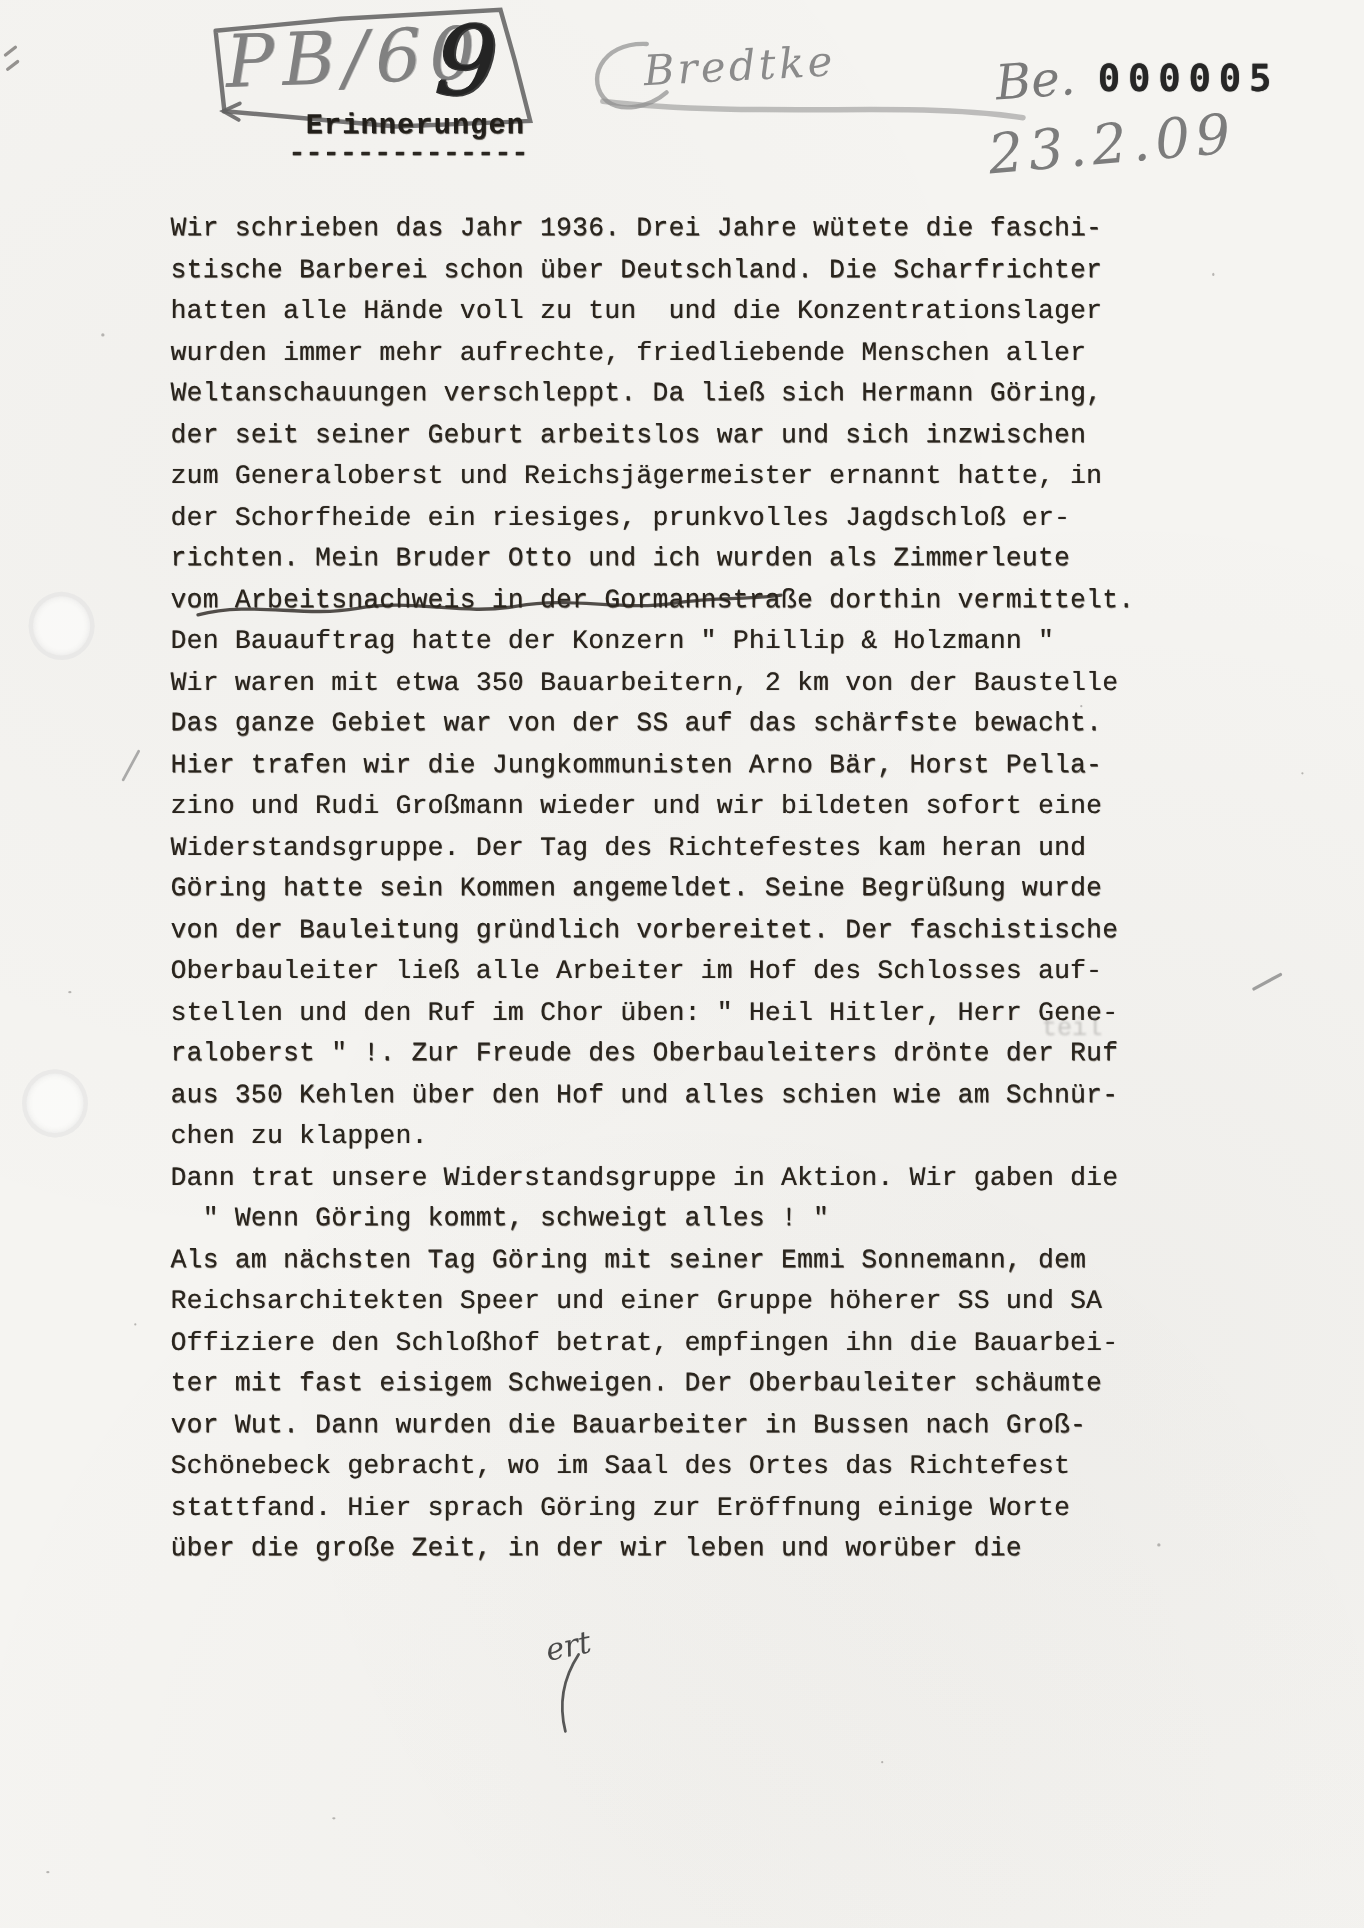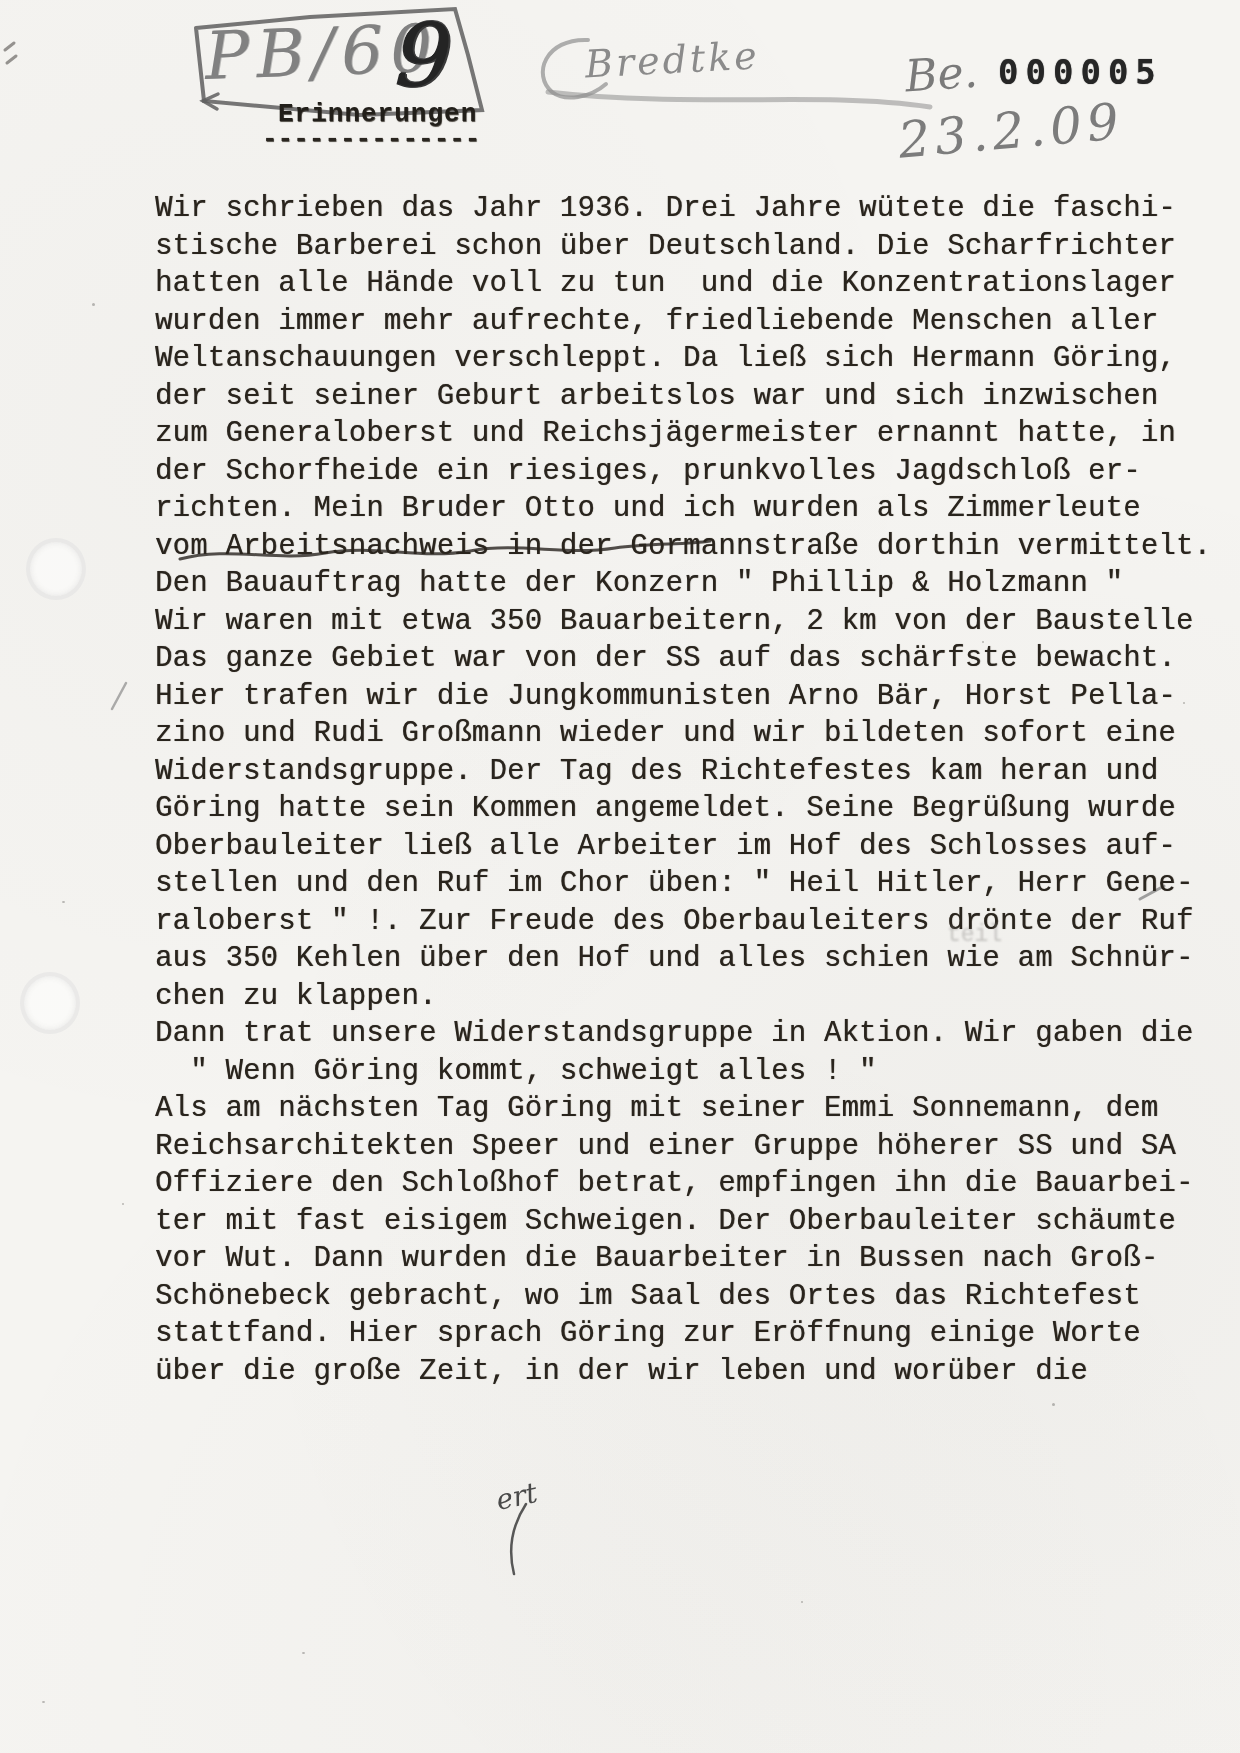--- a/index.html
+++ b/index.html
@@ -12,21 +12,21 @@
       radial-gradient(circle at 82% 70%, rgba(60,55,45,0.03), transparent 50%),
       radial-gradient(circle at 50% 95%, rgba(60,55,45,0.02), transparent 40%),
       #f5f4f1;
     overflow:hidden;
     font-family:"Liberation Mono","DejaVu Sans Mono",monospace;
   }
   
   .body{
     position:absolute;left:155px;top:190px;width:990px;
     color:#29241d;
-    font-size:29px;
+    font-size:24px;
     text-shadow:0.4px 0.4px 0.7px rgba(45,38,28,0.75);
   }
   .tline{
     height:37.5px;line-height:37.5px;
     white-space:pre;
     letter-spacing:0.2px;
   }
   .title{
     position:absolute;left:278px;top:99px;
     font-size:26px;font-weight:bold;color:#221f1a;
@@ -159,20 +159,21 @@
       <div class="tline">der Schorfheide ein riesiges, prunkvolles Jagdschloß er-</div>
       <div class="tline">richten. Mein Bruder Otto und ich wurden als Zimmerleute</div>
       <div class="tline">vom Arbeitsnachweis in der Gormannstraße dorthin vermittelt.</div>
       <div class="tline">Den Bauauftrag hatte der Konzern " Phillip &amp; Holzmann "</div>
       <div class="tline">Wir waren mit etwa 350 Bauarbeitern, 2 km von der Baustelle</div>
       <div class="tline">Das ganze Gebiet war von der SS auf das schärfste bewacht.</div>
       <div class="tline">Hier trafen wir die Jungkommunisten Arno Bär, Horst Pella-</div>
       <div class="tline">zino und Rudi Großmann wieder und wir bildeten sofort eine</div>
       <div class="tline">Widerstandsgruppe. Der Tag des Richtefestes kam heran und</div>
       <div class="tline">Göring hatte sein Kommen angemeldet. Seine Begrüßung wurde</div>
+      <div class="tline">von der Bauleitung gründlich vorbereitet. Der faschistische</div>
       <div class="tline">Oberbauleiter ließ alle Arbeiter im Hof des Schlosses auf-</div>
       <div class="tline">stellen und den Ruf im Chor üben: " Heil Hitler, Herr Gene-</div>
       <div class="tline">raloberst " !. Zur Freude des Oberbauleiters drönte der Ruf</div>
       <div class="tline">aus 350 Kehlen über den Hof und alles schien wie am Schnür-</div>
       <div class="tline">chen zu klappen.</div>
       <div class="tline">Dann trat unsere Widerstandsgruppe in Aktion. Wir gaben die</div>
       <div class="tline">  " Wenn Göring kommt, schweigt alles ! "</div>
       <div class="tline">Als am nächsten Tag Göring mit seiner Emmi Sonnemann, dem</div>
       <div class="tline">Reichsarchitekten Speer und einer Gruppe höherer SS und SA</div>
       <div class="tline">Offiziere den Schloßhof betrat, empfingen ihn die Bauarbei-</div>

